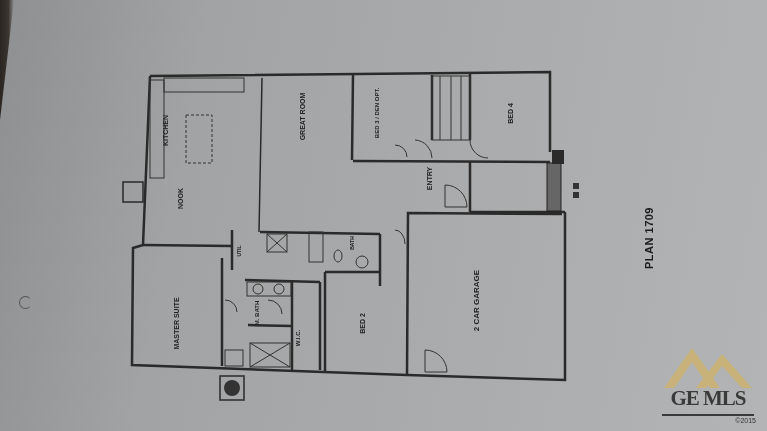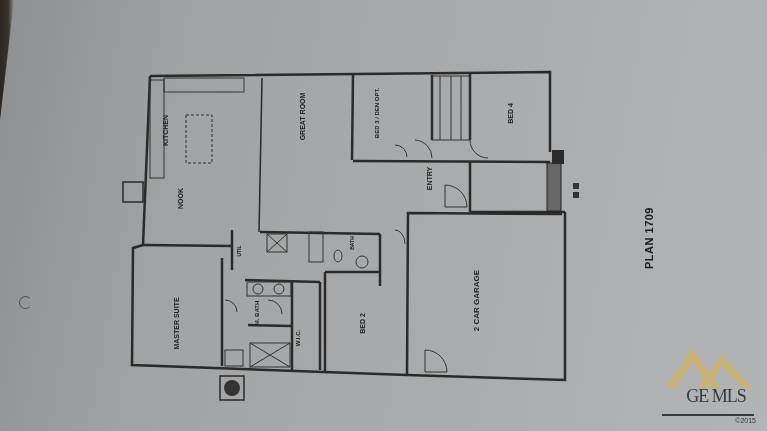--- a/index.html
+++ b/index.html
@@ -7,21 +7,21 @@
     background:linear-gradient(100deg,#8e8f90 0%,#a2a3a4 25%,#a9aaab 55%,#b3b4b5 100%);
     font-family:"Liberation Sans",sans-serif;}
   .corner-shadow{position:absolute;left:0;top:0;width:14px;height:120px;
     background:linear-gradient(90deg,#2b2622 0%,#3a342f 60%,rgba(60,55,50,0) 100%);
     clip-path:polygon(0 0,100% 0,0 100%);}
   .hole{position:absolute;left:19px;top:296px;width:11px;height:11px;border:1px solid #555;border-radius:50%;border-right-color:transparent;}
   svg.plan{position:absolute;left:0;top:0;}
   .lbl{position:absolute;color:#222;font-weight:bold;white-space:nowrap;transform-origin:center;transform:rotate(-90deg);}
   .plan-title{position:absolute;left:618px;top:232px;transform:rotate(-90deg);font-size:11px;font-weight:bold;color:#1c1c1c;letter-spacing:0.5px;white-space:nowrap;}
   .logo{position:absolute;left:656px;top:344px;width:104px;height:84px;}
-  .logo-text{position:absolute;left:8px;top:42px;width:104px;text-align:center;font-family:"Liberation Serif",serif;font-weight:normal;font-size:18px;color:#3a3a3a;letter-spacing:-1px;}
+  .logo-text{position:absolute;left:0;top:42px;width:104px;text-align:center;font-family:"Liberation Serif",serif;font-weight:bold;font-size:21px;color:#3a3a3a;letter-spacing:-1px;}
   .logo-line{position:absolute;left:6px;top:70px;width:92px;height:2px;background:#3a3a3a;}
   .logo-copy{position:absolute;right:4px;top:73px;font-size:7px;color:#333;}
 </style>
 </head>
 <body>
 
 <div class="corner-shadow"></div>
 <div class="hole"></div>
 
 <svg class="plan" width="767" height="431">

